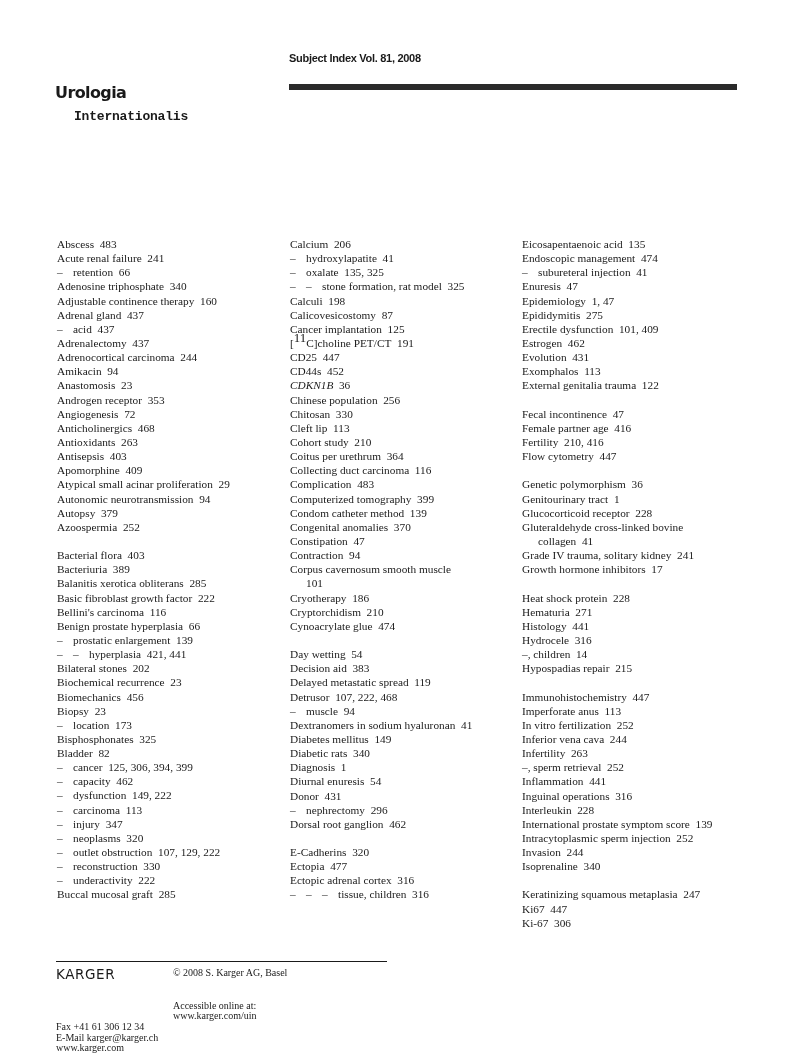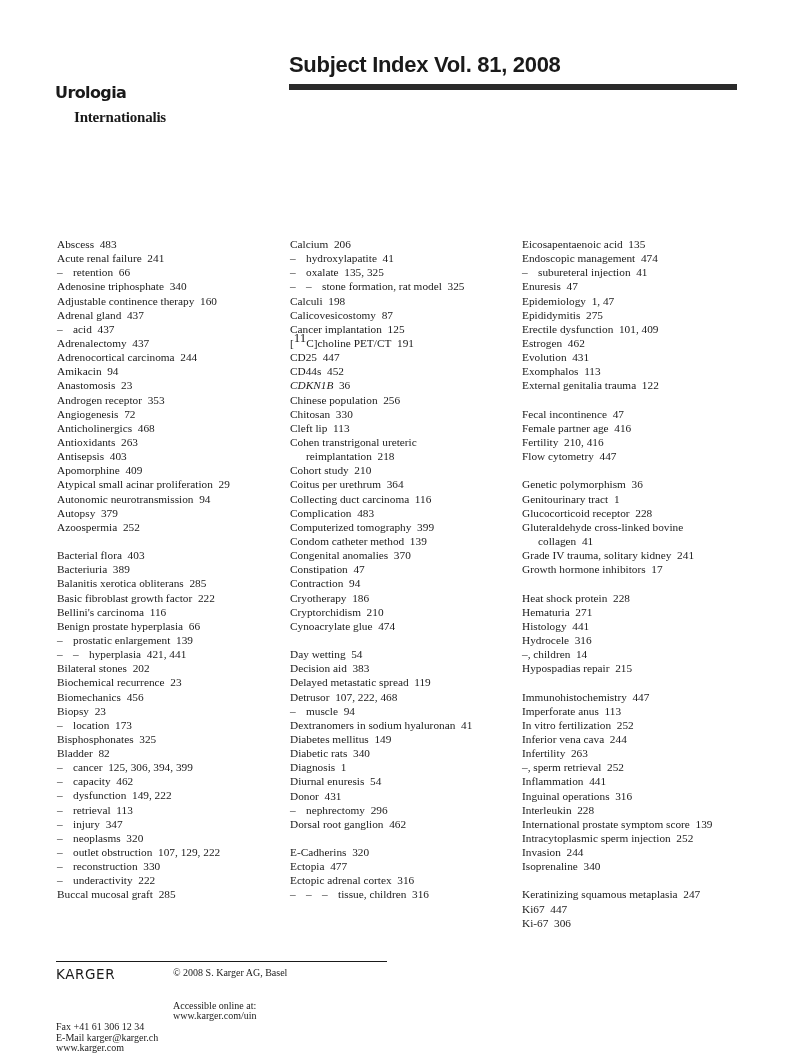--- a/index.html
+++ b/index.html
@@ -1,24 +1,24 @@
 <!DOCTYPE html>
 <html><head>
 <meta charset="utf-8">
 <style>
   html, body { margin:0; padding:0; background:#ffffff; }
   body { width:794px; height:1058px; position:relative; overflow:hidden; color:#1a1a1a;
          font-family:"Liberation Serif", "DejaVu Serif", serif; }
   .title { position:absolute; left:289px; top:52px; font-family:"Liberation Sans", "DejaVu Sans", sans-serif;
-           font-weight:bold; font-size:22px; letter-spacing:-0.3px; color:#1a1a1a; }
+           font-weight:bold; font-size:11px; letter-spacing:-0.3px; color:#1a1a1a; }
   .title-bar { position:absolute; left:289px; top:84px; width:448px; height:6px; background:#2a2a2a; }
   .logo-main { position:absolute; left:55px; top:83px; font-family:"DejaVu Sans", sans-serif; font-weight:bold;
                font-size:16px; letter-spacing:-0.6px; color:#1a1a1a; }
-  .logo-sub { position:absolute; left:74px; top:109px; font-family:Liberation Serif, serif; font-weight:bold;
-              font-size:15px; letter-spacing:-0.2px; color:#1a1a1a; }
+  .logo-sub { position:absolute; left:74px; top:109px; font-family:Liberation Mono, monospace; font-weight:bold;
+              font-size:13px; letter-spacing:-0.2px; color:#1a1a1a; }
   .col { position:absolute; top:237px; width:225px; }
   .col1 { left:57px; } .col2 { left:290px; } .col3 { left:522px; }
   .entry { font-size:11.3px; line-height:14.15px; height:14.15px; white-space:nowrap; }
   .entry.wrap2 { height:28.3px; white-space:normal; }
   .entry .cont { display:block; padding-left:16px; }
   .gap { height:14.15px; }
   .dash { display:inline-block; width:16px; }
   .term-i { font-style:italic; }
   .sup { font-size:13px; vertical-align:super; line-height:0; }
   .footer-rule { position:absolute; left:56px; top:961px; width:331px; height:1px; background:#1a1a1a; }
@@ -70,21 +70,21 @@
     <div class="entry"><span>Bilateral stones</span>&nbsp;&nbsp;<span>202</span></div>
     <div class="entry"><span>Biochemical recurrence</span>&nbsp;&nbsp;<span>23</span></div>
     <div class="entry"><span>Biomechanics</span>&nbsp;&nbsp;<span>456</span></div>
     <div class="entry"><span>Biopsy</span>&nbsp;&nbsp;<span>23</span></div>
     <div class="entry"><span class="dash">–</span><span>location</span>&nbsp;&nbsp;<span>173</span></div>
     <div class="entry"><span>Bisphosphonates</span>&nbsp;&nbsp;<span>325</span></div>
     <div class="entry"><span>Bladder</span>&nbsp;&nbsp;<span>82</span></div>
     <div class="entry"><span class="dash">–</span><span>cancer</span>&nbsp;&nbsp;<span>125, 306, 394, 399</span></div>
     <div class="entry"><span class="dash">–</span><span>capacity</span>&nbsp;&nbsp;<span>462</span></div>
     <div class="entry"><span class="dash">–</span><span>dysfunction</span>&nbsp;&nbsp;<span>149, 222</span></div>
-    <div class="entry"><span class="dash">–</span><span>retrieval</span>&nbsp;&nbsp;<span>113</span></div>
+    <div class="entry"><span class="dash">–</span><span>carcinoma</span>&nbsp;&nbsp;<span>113</span></div>
     <div class="entry"><span class="dash">–</span><span>injury</span>&nbsp;&nbsp;<span>347</span></div>
     <div class="entry"><span class="dash">–</span><span>neoplasms</span>&nbsp;&nbsp;<span>320</span></div>
     <div class="entry"><span class="dash">–</span><span>outlet obstruction</span>&nbsp;&nbsp;<span>107, 129, 222</span></div>
     <div class="entry"><span class="dash">–</span><span>reconstruction</span>&nbsp;&nbsp;<span>330</span></div>
     <div class="entry"><span class="dash">–</span><span>underactivity</span>&nbsp;&nbsp;<span>222</span></div>
     <div class="entry"><span>Buccal mucosal graft</span>&nbsp;&nbsp;<span>285</span></div>
   </div>
 <div class="col col2">
     <div class="entry"><span>Calcium</span>&nbsp;&nbsp;<span>206</span></div>
     <div class="entry"><span class="dash">–</span><span>hydroxylapatite</span>&nbsp;&nbsp;<span>41</span></div>
@@ -93,30 +93,30 @@
     <div class="entry"><span>Calculi</span>&nbsp;&nbsp;<span>198</span></div>
     <div class="entry"><span>Calicovesicostomy</span>&nbsp;&nbsp;<span>87</span></div>
     <div class="entry"><span>Cancer implantation</span>&nbsp;&nbsp;<span>125</span></div>
     <div class="entry"><span>[<span class="sup">11</span>C]choline PET/CT</span>&nbsp;&nbsp;<span>191</span></div>
     <div class="entry"><span>CD25</span>&nbsp;&nbsp;<span>447</span></div>
     <div class="entry"><span>CD44s</span>&nbsp;&nbsp;<span>452</span></div>
     <div class="entry"><span class="term-i">CDKN1B</span>&nbsp;&nbsp;<span>36</span></div>
     <div class="entry"><span>Chinese population</span>&nbsp;&nbsp;<span>256</span></div>
     <div class="entry"><span>Chitosan</span>&nbsp;&nbsp;<span>330</span></div>
     <div class="entry"><span>Cleft lip</span>&nbsp;&nbsp;<span>113</span></div>
-    <div class="entry wrap2"><span>Cohen transtrigonal ureteric</span><span class="cont"><span>reimplantation</span>&nbsp;&nbsp;<span>218</span></span></div>
     <div class="entry"><span>Cohort study</span>&nbsp;&nbsp;<span>210</span></div>
     <div class="entry"><span>Coitus per urethrum</span>&nbsp;&nbsp;<span>364</span></div>
     <div class="entry"><span>Collecting duct carcinoma</span>&nbsp;&nbsp;<span>116</span></div>
     <div class="entry"><span>Complication</span>&nbsp;&nbsp;<span>483</span></div>
     <div class="entry"><span>Computerized tomography</span>&nbsp;&nbsp;<span>399</span></div>
     <div class="entry"><span>Condom catheter method</span>&nbsp;&nbsp;<span>139</span></div>
     <div class="entry"><span>Congenital anomalies</span>&nbsp;&nbsp;<span>370</span></div>
     <div class="entry"><span>Constipation</span>&nbsp;&nbsp;<span>47</span></div>
     <div class="entry"><span>Contraction</span>&nbsp;&nbsp;<span>94</span></div>
+    <div class="entry wrap2"><span>Corpus cavernosum smooth muscle</span><span class="cont"><span>101</span></span></div>
     <div class="entry"><span>Cryotherapy</span>&nbsp;&nbsp;<span>186</span></div>
     <div class="entry"><span>Cryptorchidism</span>&nbsp;&nbsp;<span>210</span></div>
     <div class="entry"><span>Cynoacrylate glue</span>&nbsp;&nbsp;<span>474</span></div>
     <div class="gap"></div>
     <div class="entry"><span>Day wetting</span>&nbsp;&nbsp;<span>54</span></div>
     <div class="entry"><span>Decision aid</span>&nbsp;&nbsp;<span>383</span></div>
     <div class="entry"><span>Delayed metastatic spread</span>&nbsp;&nbsp;<span>119</span></div>
     <div class="entry"><span>Detrusor</span>&nbsp;&nbsp;<span>107, 222, 468</span></div>
     <div class="entry"><span class="dash">–</span><span>muscle</span>&nbsp;&nbsp;<span>94</span></div>
     <div class="entry"><span>Dextranomers in sodium hyaluronan</span>&nbsp;&nbsp;<span>41</span></div>

